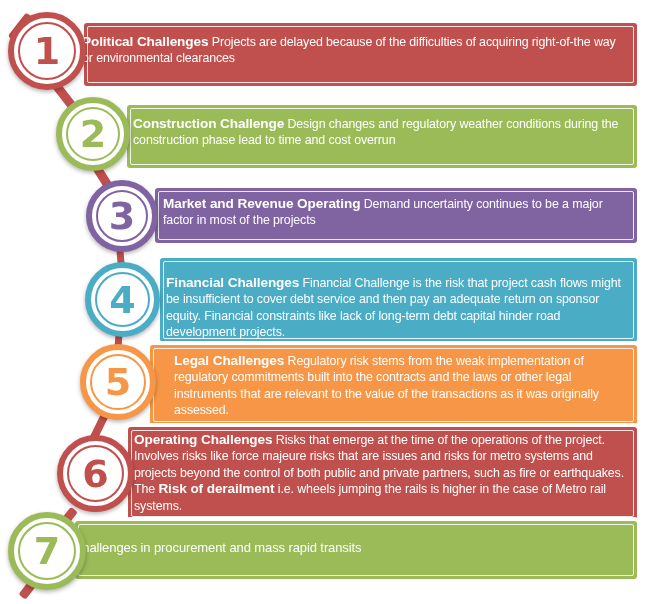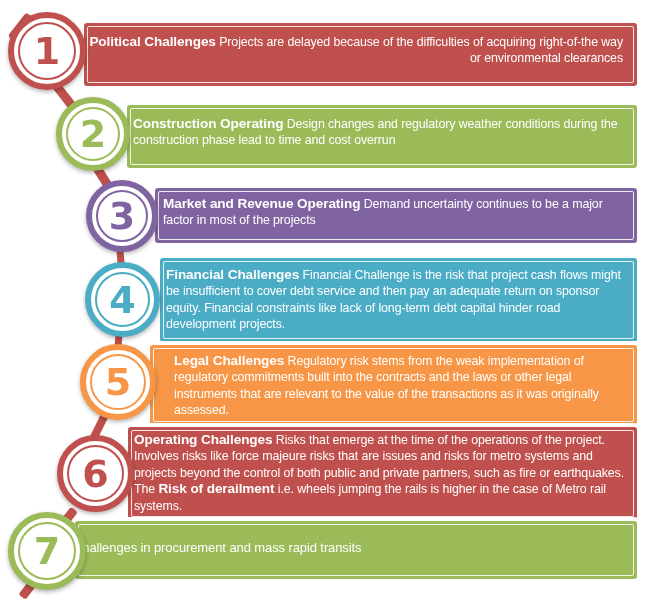--- a/index.html
+++ b/index.html
@@ -97,35 +97,35 @@
   <div class="connector" style="left:117px; top:240px; width:7px; height:34px; transform:rotate(-5deg); transform-origin:50% 50%;"></div>
   <div class="connector" style="left:115px; top:326px; width:7px; height:30px; transform:rotate(4deg); transform-origin:50% 50%;"></div>
   <div class="connector" style="left:96px; top:408px; width:8px; height:34px; transform:rotate(26deg); transform-origin:50% 50%;"></div>
   <div class="connector" style="left:57px; top:505px; width:9px; height:42px; transform:rotate(38deg); transform-origin:50% 50%;"></div>
   <div class="connector" style="left:26px; top:572px; width:9px; height:28px; transform:rotate(38deg); transform-origin:50% 50%;"></div>
 
   <div class="row">
     <div class="bar" style="left:84px; top:23px; width:553px; height:63px; background:#C0504D;">
       <div class="bar-inner"></div>
     </div>
-    <div class="bar-text" style="left:82px; top:34px; width:541px;text-align:right;">
+    <div class="bar-text" style="left:82px; top:34px; width:541px;">
       <b>Political Challenges</b><span> Projects are delayed because of the difficulties of acquiring right-of-the way or environmental clearances</span>
     </div>
     <div class="circle" style="left:8px; top:12px; width:78px; height:78px; border:6px solid #C0504D;">
       <div class="circle-ring" style="border:2px solid #C0504D;"></div>
       <span class="circle-num" style="color:#C0504D;">1</span>
     </div>
   </div>
 
   <div class="row">
     <div class="bar" style="left:127px; top:105px; width:510px; height:63px; background:#9BBB59;">
       <div class="bar-inner"></div>
     </div>
     <div class="bar-text" style="left:133px; top:116px; width:496px;">
-      <b>Construction Operating</b><span> Design changes and regulatory weather conditions during the construction phase lead to time and cost overrun</span>
+      <b>Construction Challenge</b><span> Design changes and regulatory weather conditions during the construction phase lead to time and cost overrun</span>
     </div>
     <div class="circle" style="left:56px; top:97px; width:74px; height:74px; border:6px solid #9BBB59;">
       <div class="circle-ring" style="border:2px solid #9BBB59;"></div>
       <span class="circle-num" style="color:#9BBB59;">2</span>
     </div>
   </div>
 
   <div class="row">
     <div class="bar" style="left:155px; top:188px; width:482px; height:55px; background:#8064A2;">
       <div class="bar-inner"></div>
@@ -136,21 +136,21 @@
     <div class="circle" style="left:86px; top:180px; width:72px; height:72px; border:6px solid #8064A2;">
       <div class="circle-ring" style="border:2px solid #8064A2;"></div>
       <span class="circle-num" style="color:#8064A2;">3</span>
     </div>
   </div>
 
   <div class="row">
     <div class="bar" style="left:160px; top:258px; width:477px; height:84px; background:#4BACC6;">
       <div class="bar-inner"></div>
     </div>
-    <div class="bar-text" style="left:166px; top:267px; width:466px;">
+    <div class="bar-text" style="left:166px; top:275px; width:466px;">
       <b>Financial Challenges</b><span> Financial Challenge is the risk that project cash flows might be insufficient to cover debt service and then pay an adequate return on sponsor equity. Financial constraints like lack of long-term debt capital hinder road development projects.</span>
     </div>
     <div class="circle" style="left:85px; top:262px; width:75px; height:75px; border:6px solid #4BACC6;">
       <div class="circle-ring" style="border:2px solid #4BACC6;"></div>
       <span class="circle-num" style="color:#4BACC6;">4</span>
     </div>
   </div>
 
   <div class="row">
     <div class="bar" style="left:150px; top:345px; width:487px; height:80px; background:#F79646;">

